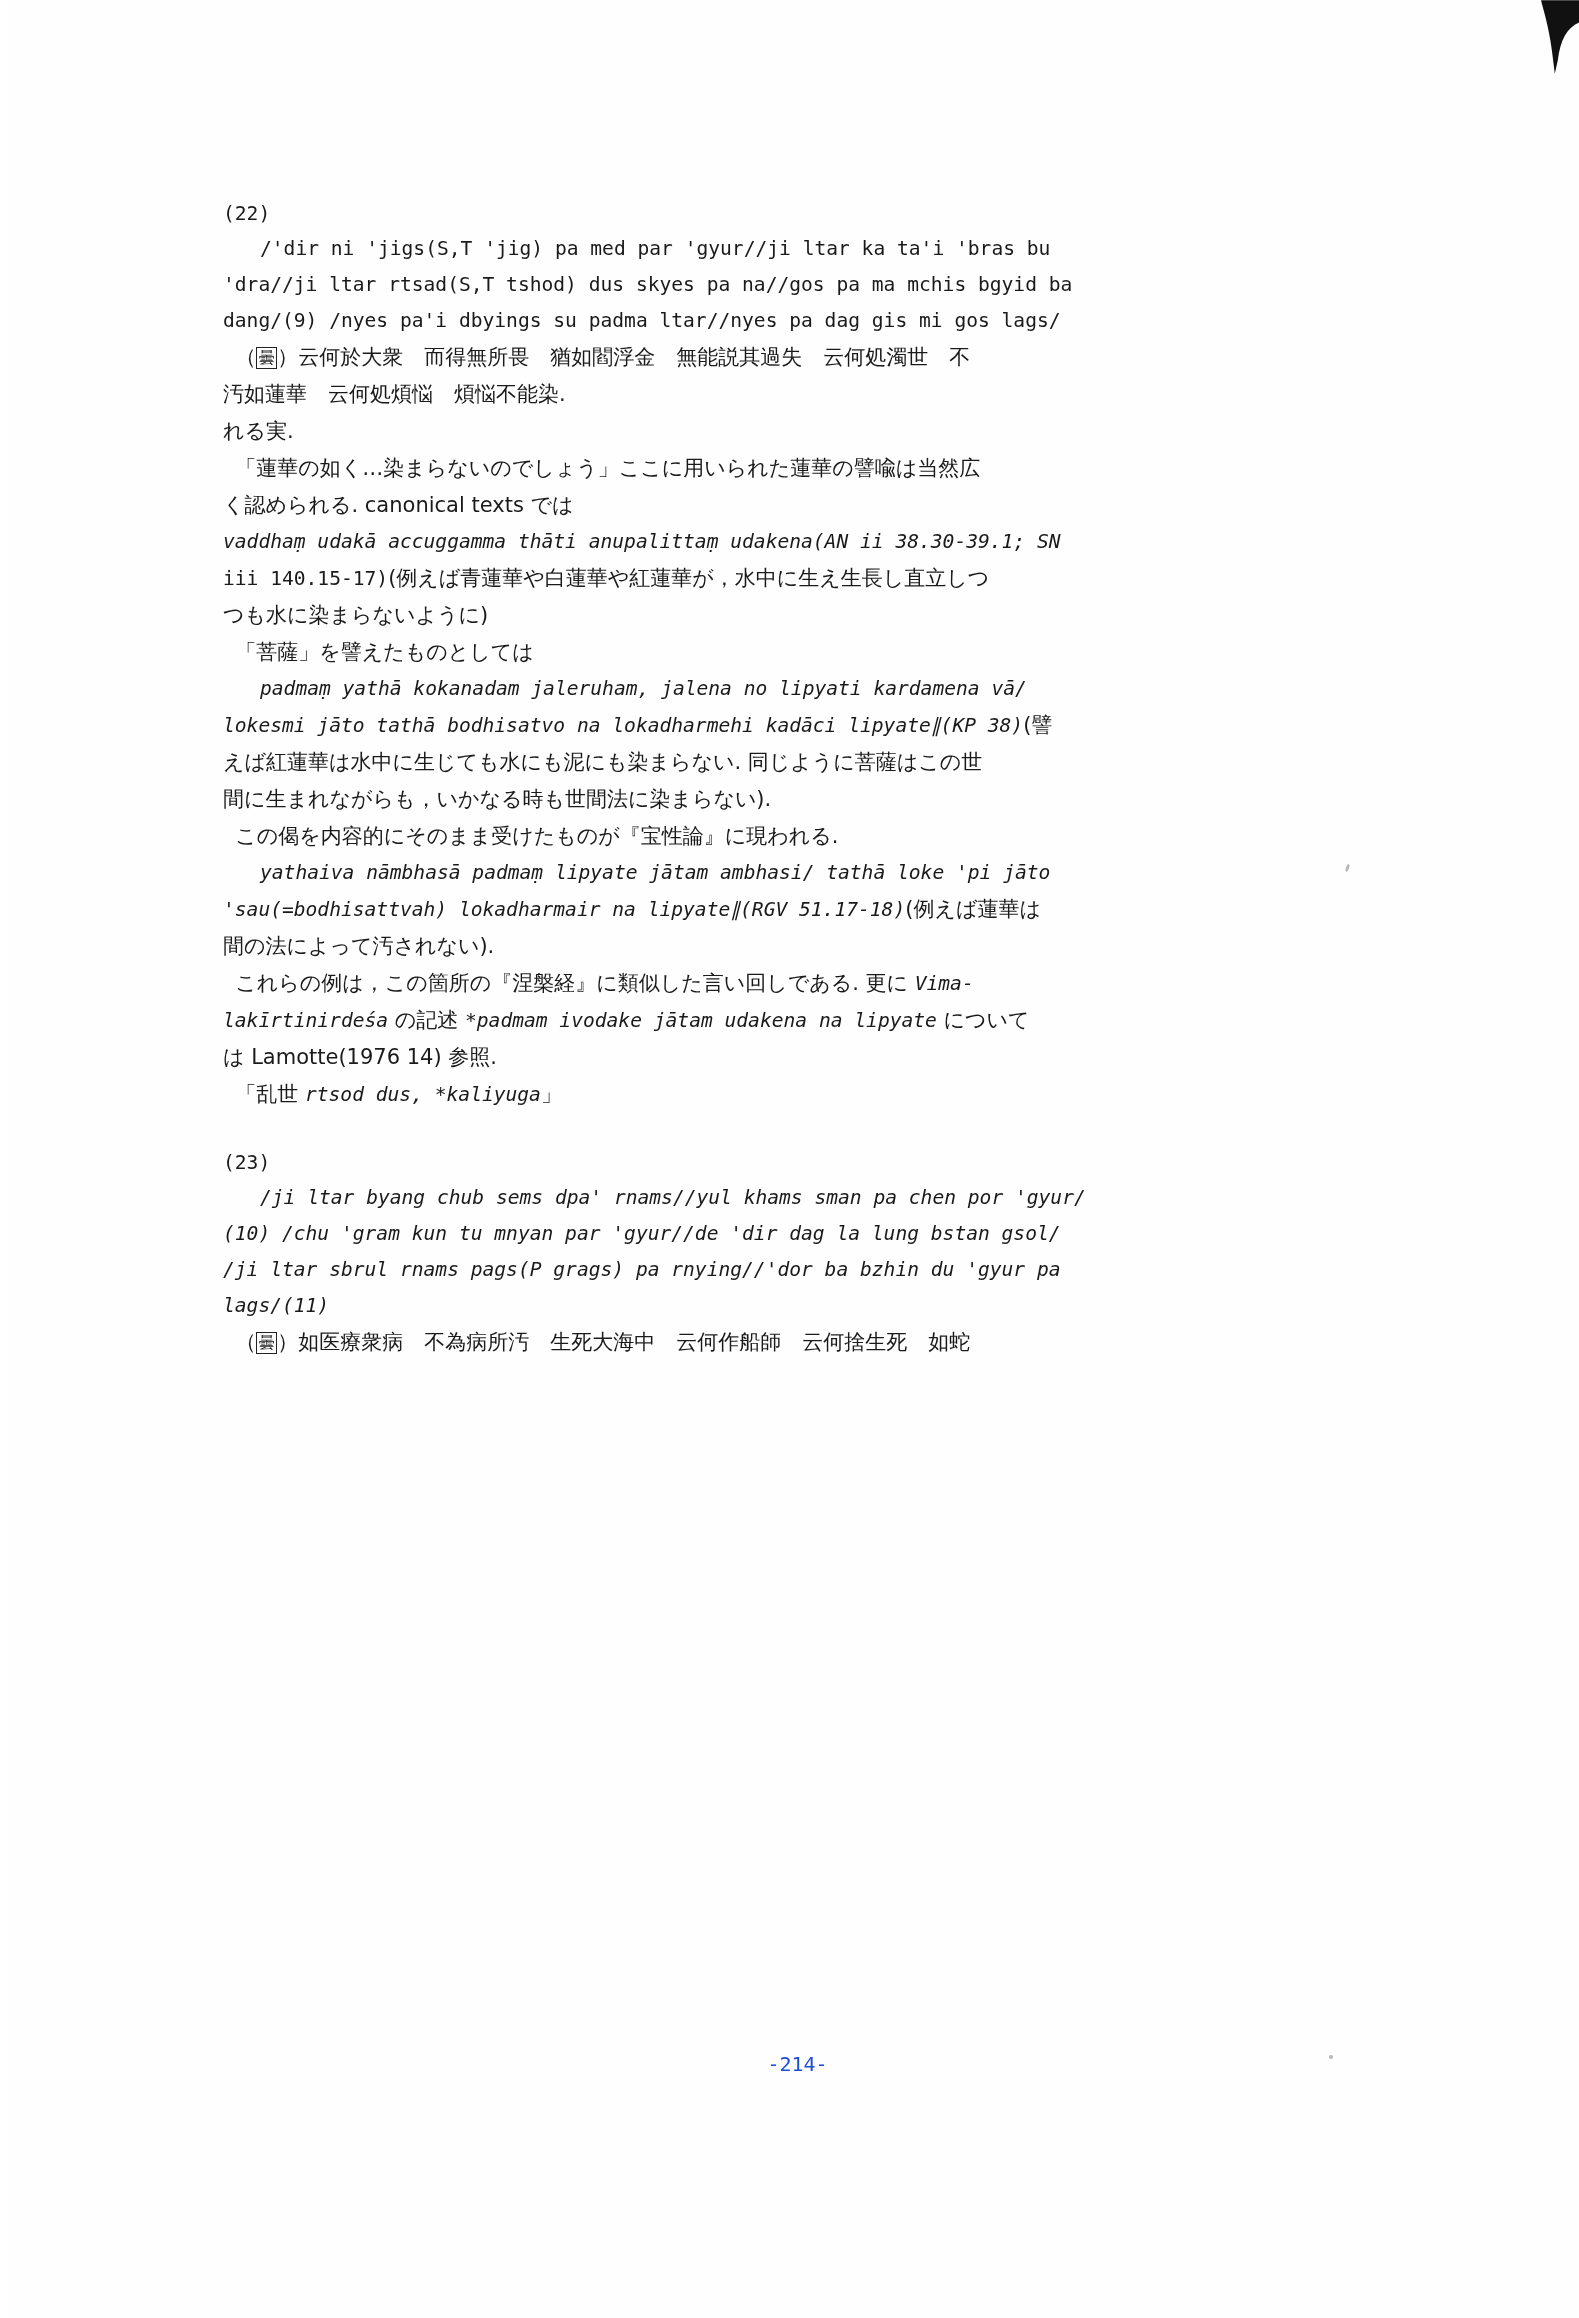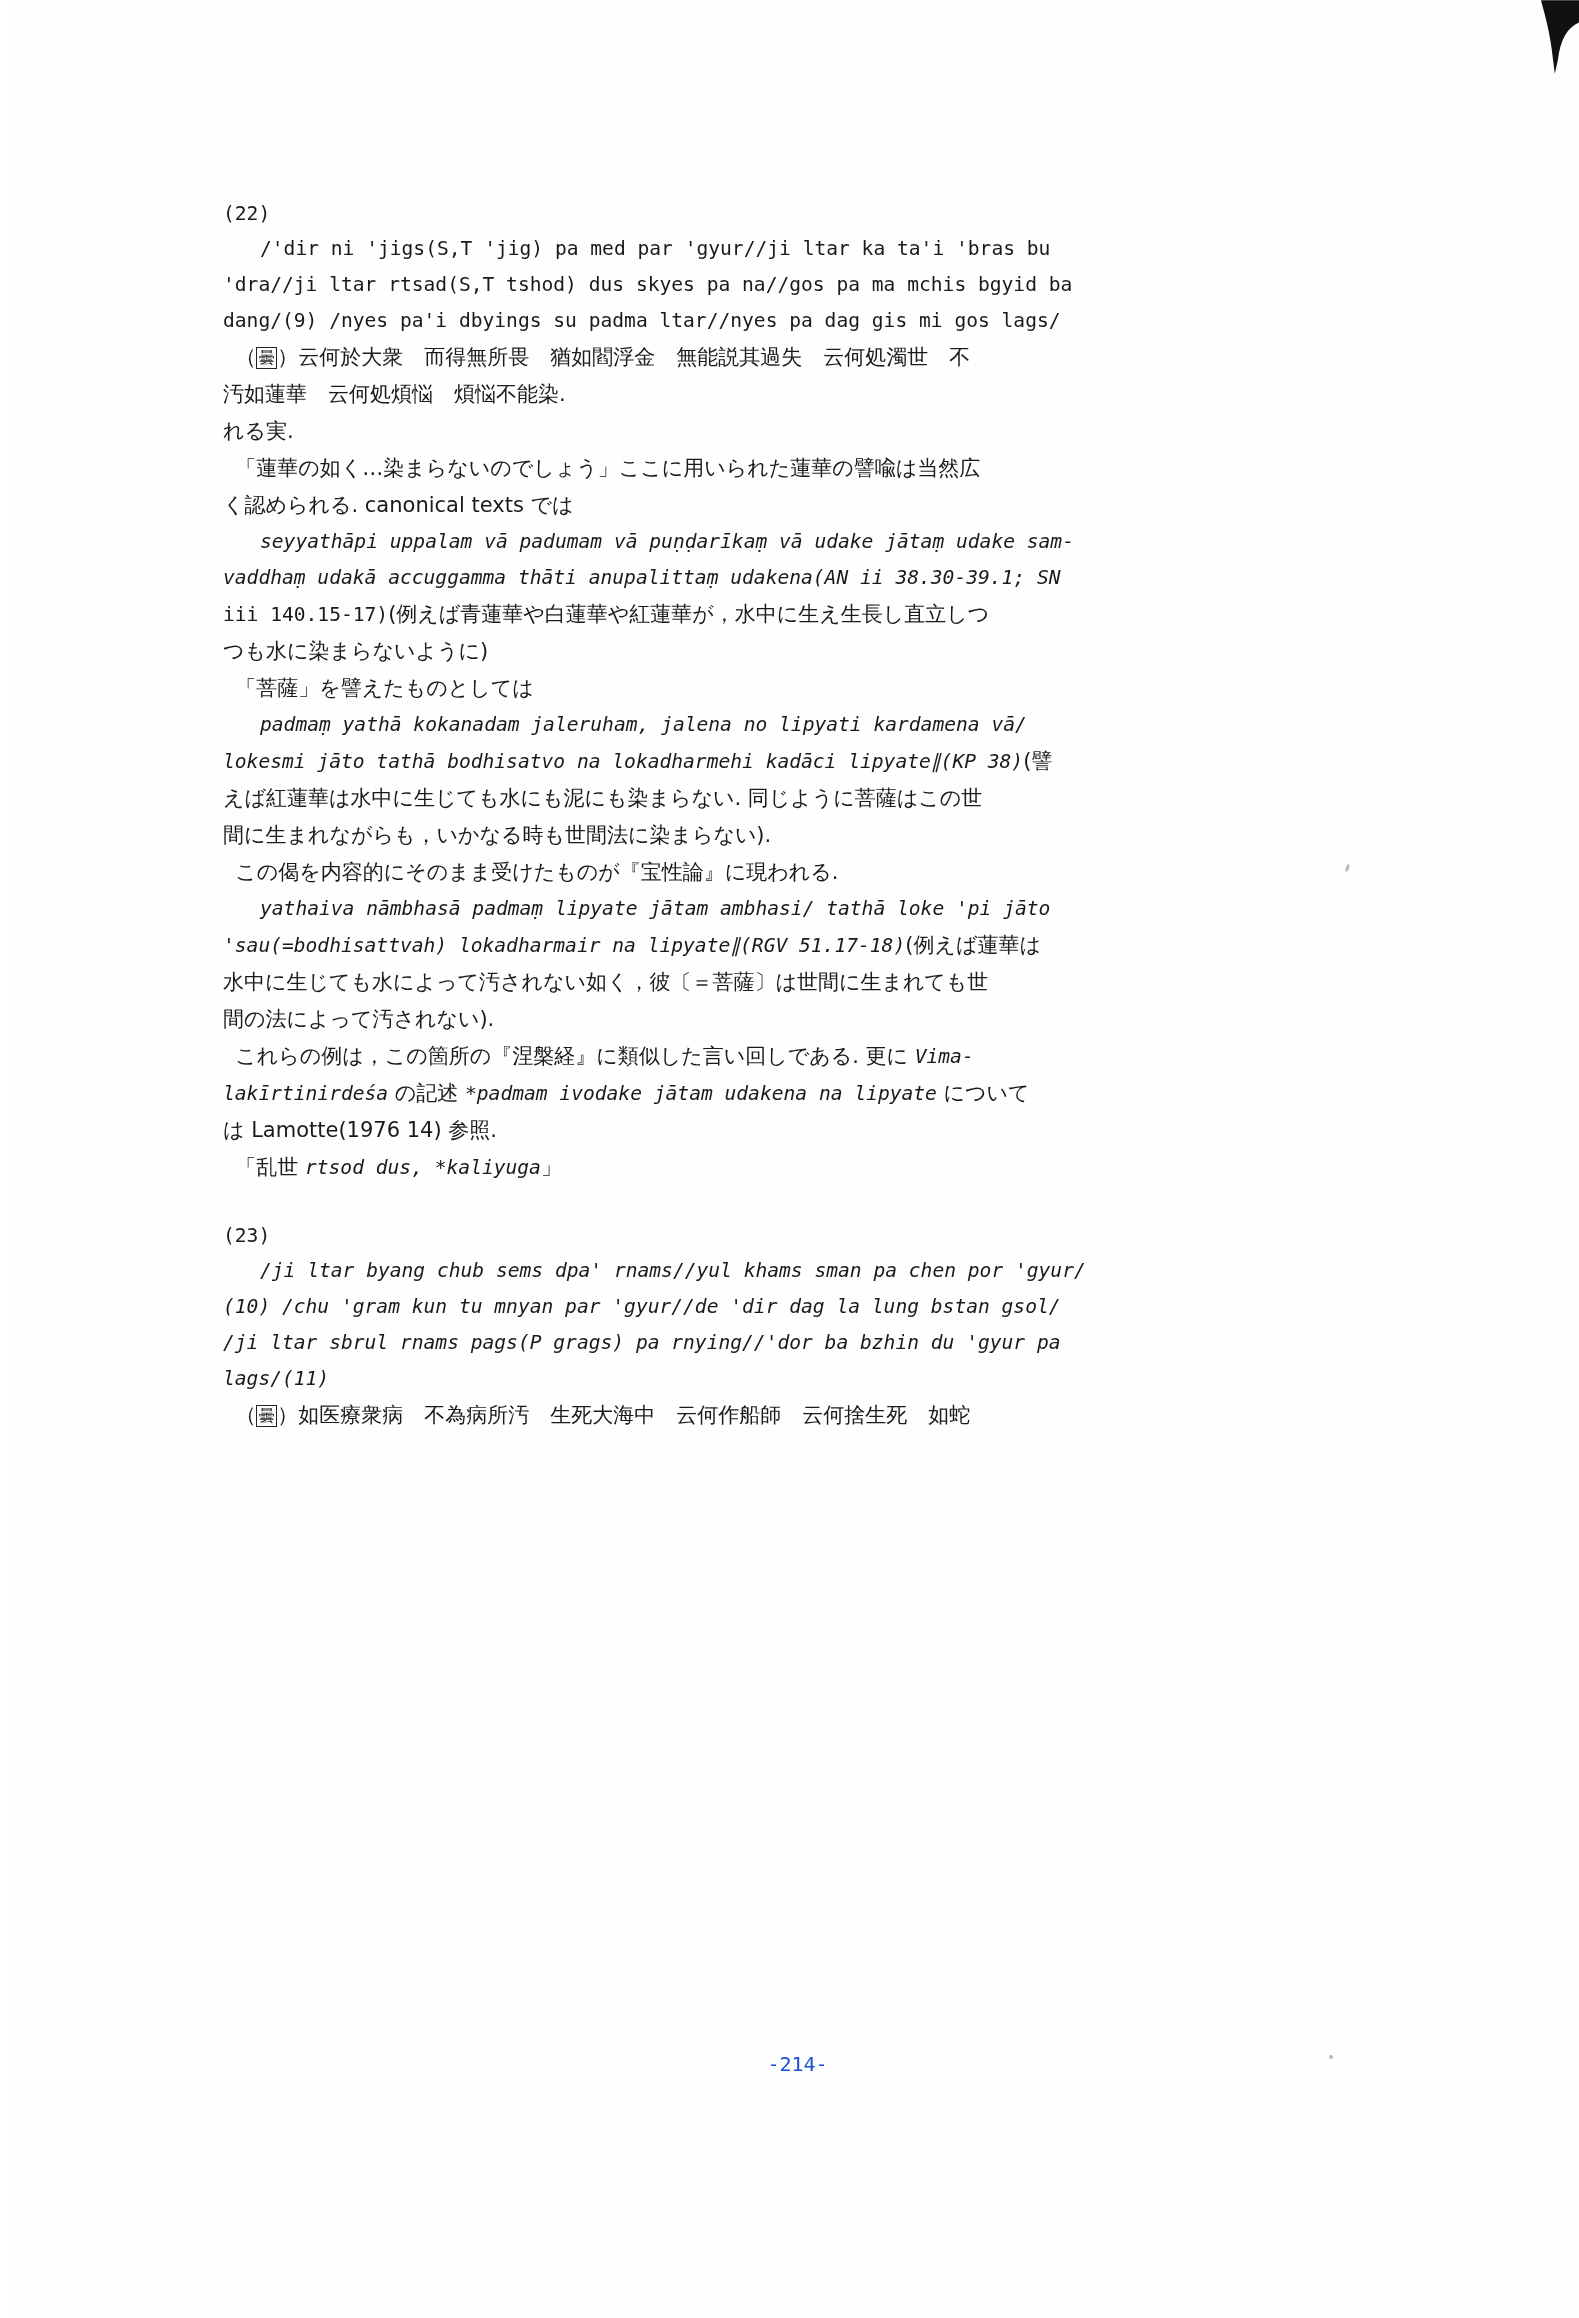--- a/index.html
+++ b/index.html
@@ -132,21 +132,20 @@
     </div>
     <div class="p jp">汚如蓮華　云何処煩悩　煩悩不能染.</div>
 
     <div class="p jp">れる実.</div>
 
     <div class="p jp">
       <span class="wide-space-sm"></span><span>「蓮華の如く…染まらないのでしょう」ここに用いられた蓮華の譬喩は当然広</span>
     </div>
     <div class="p jp">く認められる. canonical texts では</div>
 
-    <div class="p ital indent">seyyathāpi uppalam vā padumam vā puṇḍarīkaṃ vā udake jātaṃ udake sam-</div>
     <div class="p ital">vaddhaṃ udakā accuggamma thāti anupalittaṃ udakena(AN ii 38.30-39.1; SN</div>
     <div class="p">
       <span class="mono">iii 140.15-17)</span><span class="mix">(例えば青蓮華や白蓮華や紅蓮華が，水中に生え生長し直立しつ</span>
     </div>
     <div class="p jp">つも水に染まらないように)</div>
 
     <div class="p jp">
       <span class="wide-space-sm"></span><span>「菩薩」を譬えたものとしては</span>
     </div>
 
@@ -158,21 +157,20 @@
     <div class="p jp">間に生まれながらも，いかなる時も世間法に染まらない).</div>
 
     <div class="p jp">
       <span class="wide-space-sm"></span><span>この偈を内容的にそのまま受けたものが『宝性論』に現われる.</span>
     </div>
 
     <div class="p ital indent">yathaiva nāmbhasā padmaṃ lipyate jātam ambhasi/ tathā loke 'pi jāto</div>
     <div class="p">
       <span class="ital">'sau(=bodhisattvah) lokadharmair na lipyate∥(RGV 51.17-18)</span><span class="mix">(例えば蓮華は</span>
     </div>
-    <div class="p jp">水中に生じても水によって汚されない如く，彼〔＝菩薩〕は世間に生まれても世</div>
     <div class="p jp">間の法によって汚されない).</div>
 
     <div class="p jp">
       <span class="wide-space-sm"></span><span>これらの例は，この箇所の『涅槃経』に類似した言い回しである. 更に </span><span class="ital">Vima-</span>
     </div>
     <div class="p jp">
       <span class="ital">lakīrtinirdeśa</span><span> の記述 </span><span class="ital">*padmam ivodake jātam udakena na lipyate</span><span> について</span>
     </div>
     <div class="p jp">は Lamotte(1976 14) 参照.</div>
 

